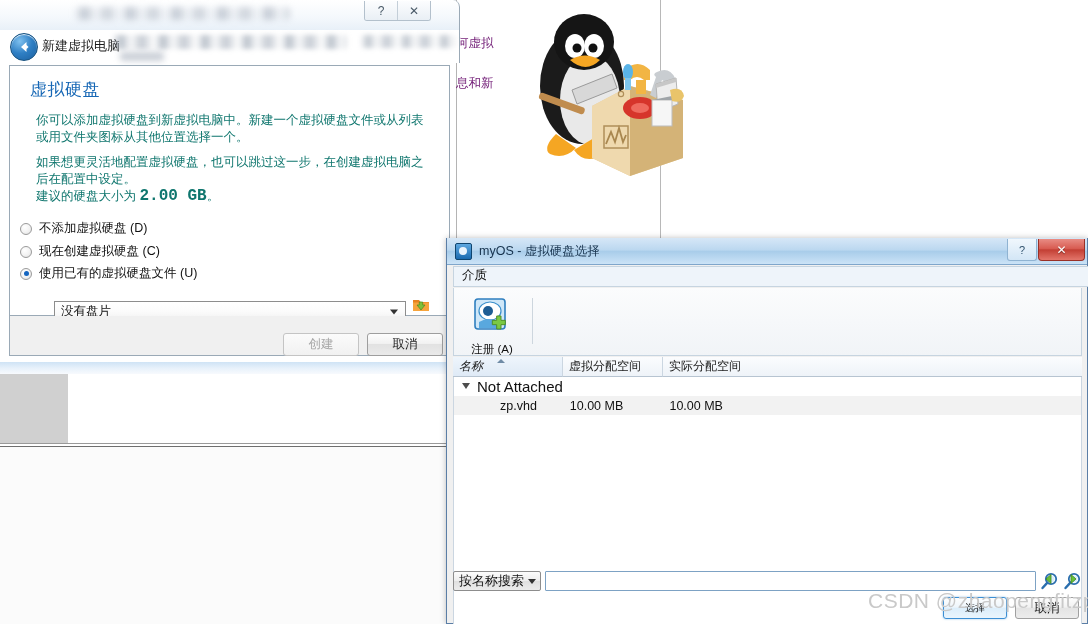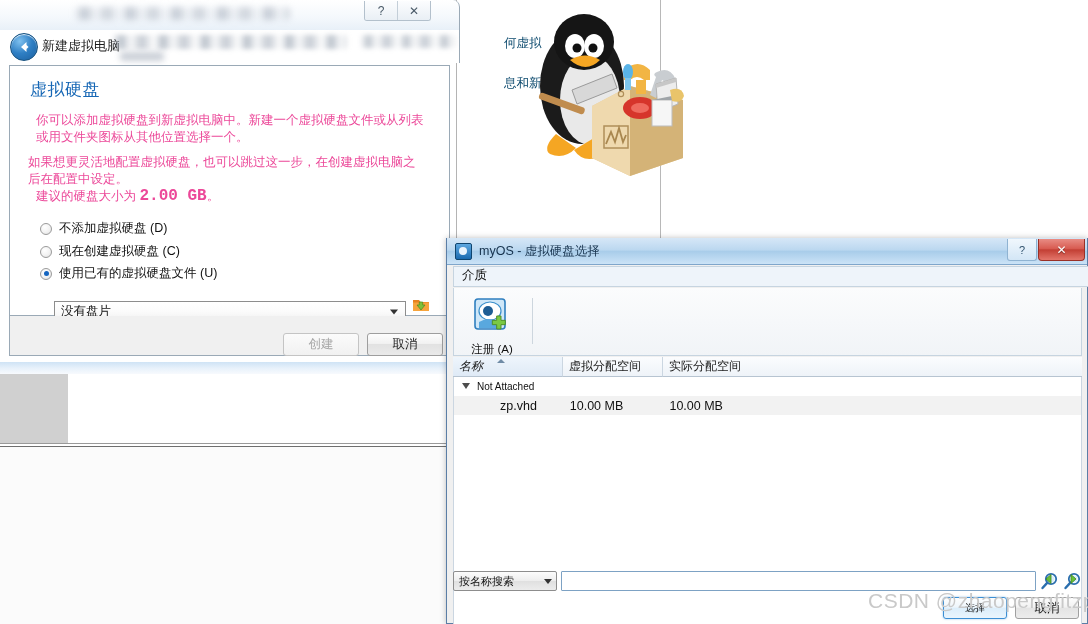--- a/index.html
+++ b/index.html
@@ -39,23 +39,22 @@
   .bg-divider-v2 {
     position:absolute; left:660px; top:0; width:1px; height:240px; background:#b8b8b8;
   }
   .bg-strip {
     position:absolute; left:447px; top:362px; width:2px; height:262px;
     background:#d6e3ef;
   }
 
   
   .bg-text {
-    position:absolute; font-size:12.5px; color:#0c4a6e; white-space:nowrap;
+    position:absolute; font-size:12.5px; color:#701a75; white-space:nowrap;
     letter-spacing:0px;
-    margin-left:48px;
   }
 
   
   .tux-wrap { position:absolute; left:520px; top:8px; width:180px; height:205px; }
 
   
   .dlg1 {
     position:absolute; left:0px; top:0px; width:460px; height:363px;
   }
   .dlg1-titlebar {
@@ -125,28 +124,28 @@
   .dlg1-body {
     position:absolute; left:9px; top:65px; width:441px; height:251px;
     background:#ffffff; border:1px solid #9aa9b6;
     box-sizing:border-box;
   }
   .page-heading {
     position:absolute; left:30px; top:78px; font-size:17px; color:#1667b5;
     letter-spacing:0.5px;
   }
   .para {
-    position:absolute; color:#ec4899; font-size:12.5px; line-height:17px;
+    position:absolute; color:#0f766e; font-size:12.5px; line-height:17px;
   }
   .p1 { left:36px; top:112px; width:392px; }
-  .p2 { left:28px; top:154px; width:392px; }
+  .p2 { left:36px; top:154px; width:392px; }
   .p3 { left:36px; top:188px; width:392px; }
   .mono-size { font-family:"Liberation Mono","DejaVu Sans Mono",monospace; font-weight:bold; font-size:16px;}
 
-  .radio-row { position:absolute; left:40px; display:flex; align-items:center; gap:7px; }
+  .radio-row { position:absolute; left:20px; display:flex; align-items:center; gap:7px; }
   .r1 { top:220px; } .r2 { top:243px; } .r3 { top:265px; }
   .radio {
     width:12px; height:12px; border-radius:50%;
     background: radial-gradient(circle at 38% 32%, #ffffff 0%, #f2f2f2 55%, #dcdcdc 100%);
     border:1px solid #9b9b9b; box-sizing:border-box; position:relative; flex:0 0 auto;
   }
   .radio.checked::after {
     content:""; position:absolute; left:2.5px; top:2.5px; width:5px; height:5px;
     border-radius:50%; background:#1565c0;
   }
@@ -258,43 +257,43 @@
   .th .sortmark {
     position:absolute; left:44px; top:2px;
     width:0;height:0;border-left:4px solid transparent;border-right:4px solid transparent;
     border-bottom:4px solid #6f8ba6;
   }
   .tbody {
     background:#ffffff; height:424px; border-left:1px solid #cbd6e1; border-right:1px solid #cbd6e1;
     border-bottom:1px solid #cbd6e1; box-sizing:border-box;
   }
   .trow { display:flex; height:19px; align-items:center; font-size:12.5px; color:#111; }
-  .trow.group { font-size:10px; }
+  .trow.group { font-size:15px; }
   .trow.child { background:#f2f2f2; }
   .tw-expander {
     width:9px; height:9px; margin-left:8px; margin-right:6px; position:relative; flex:0 0 auto;
   }
   .tw-expander::after{
     content:""; position:absolute; left:0; top:1px;
     width:0;height:0;border-left:4.5px solid transparent;border-right:4.5px solid transparent;
     border-top:6px solid #4d4d4d;
   }
   .cell { box-sizing:border-box; padding-left:6px; overflow:hidden; white-space:nowrap; }
 
   
   .searchbar {
     position:absolute; left:6px; top:332px; width:629px; height:22px;
     display:flex; align-items:center; gap:4px;
   }
   .search-select {
-    width:104px; height:20px; box-sizing:border-box;
+    width:88px; height:20px; box-sizing:border-box;
     background: linear-gradient(to bottom,#fcfcfc 0%,#ededed 50%,#e0e0e0 52%,#ececec 100%);
     border:1px solid #8d8d8d; border-radius:2px;
     display:flex; align-items:center; justify-content:space-between;
-    padding:0 4px 0 5px; font-size:11px; color:#111;
+    padding:0 4px 0 5px; font-size:13px; color:#111;
   }
   .sel-arrow { width:0;height:0;border-left:4px solid transparent;border-right:4px solid transparent;border-top:5px solid #333; }
   .search-input {
     flex:1; height:20px; box-sizing:border-box;
     background:#ffffff; border:1px solid #7da2c4; border-radius:1px;
     outline:none; font-size:12px; padding-left:5px; color:#111;
     font-family:"Liberation Sans", sans-serif;
   }
   .magnifier { width:19px;height:19px; flex:0 0 auto; }
 

